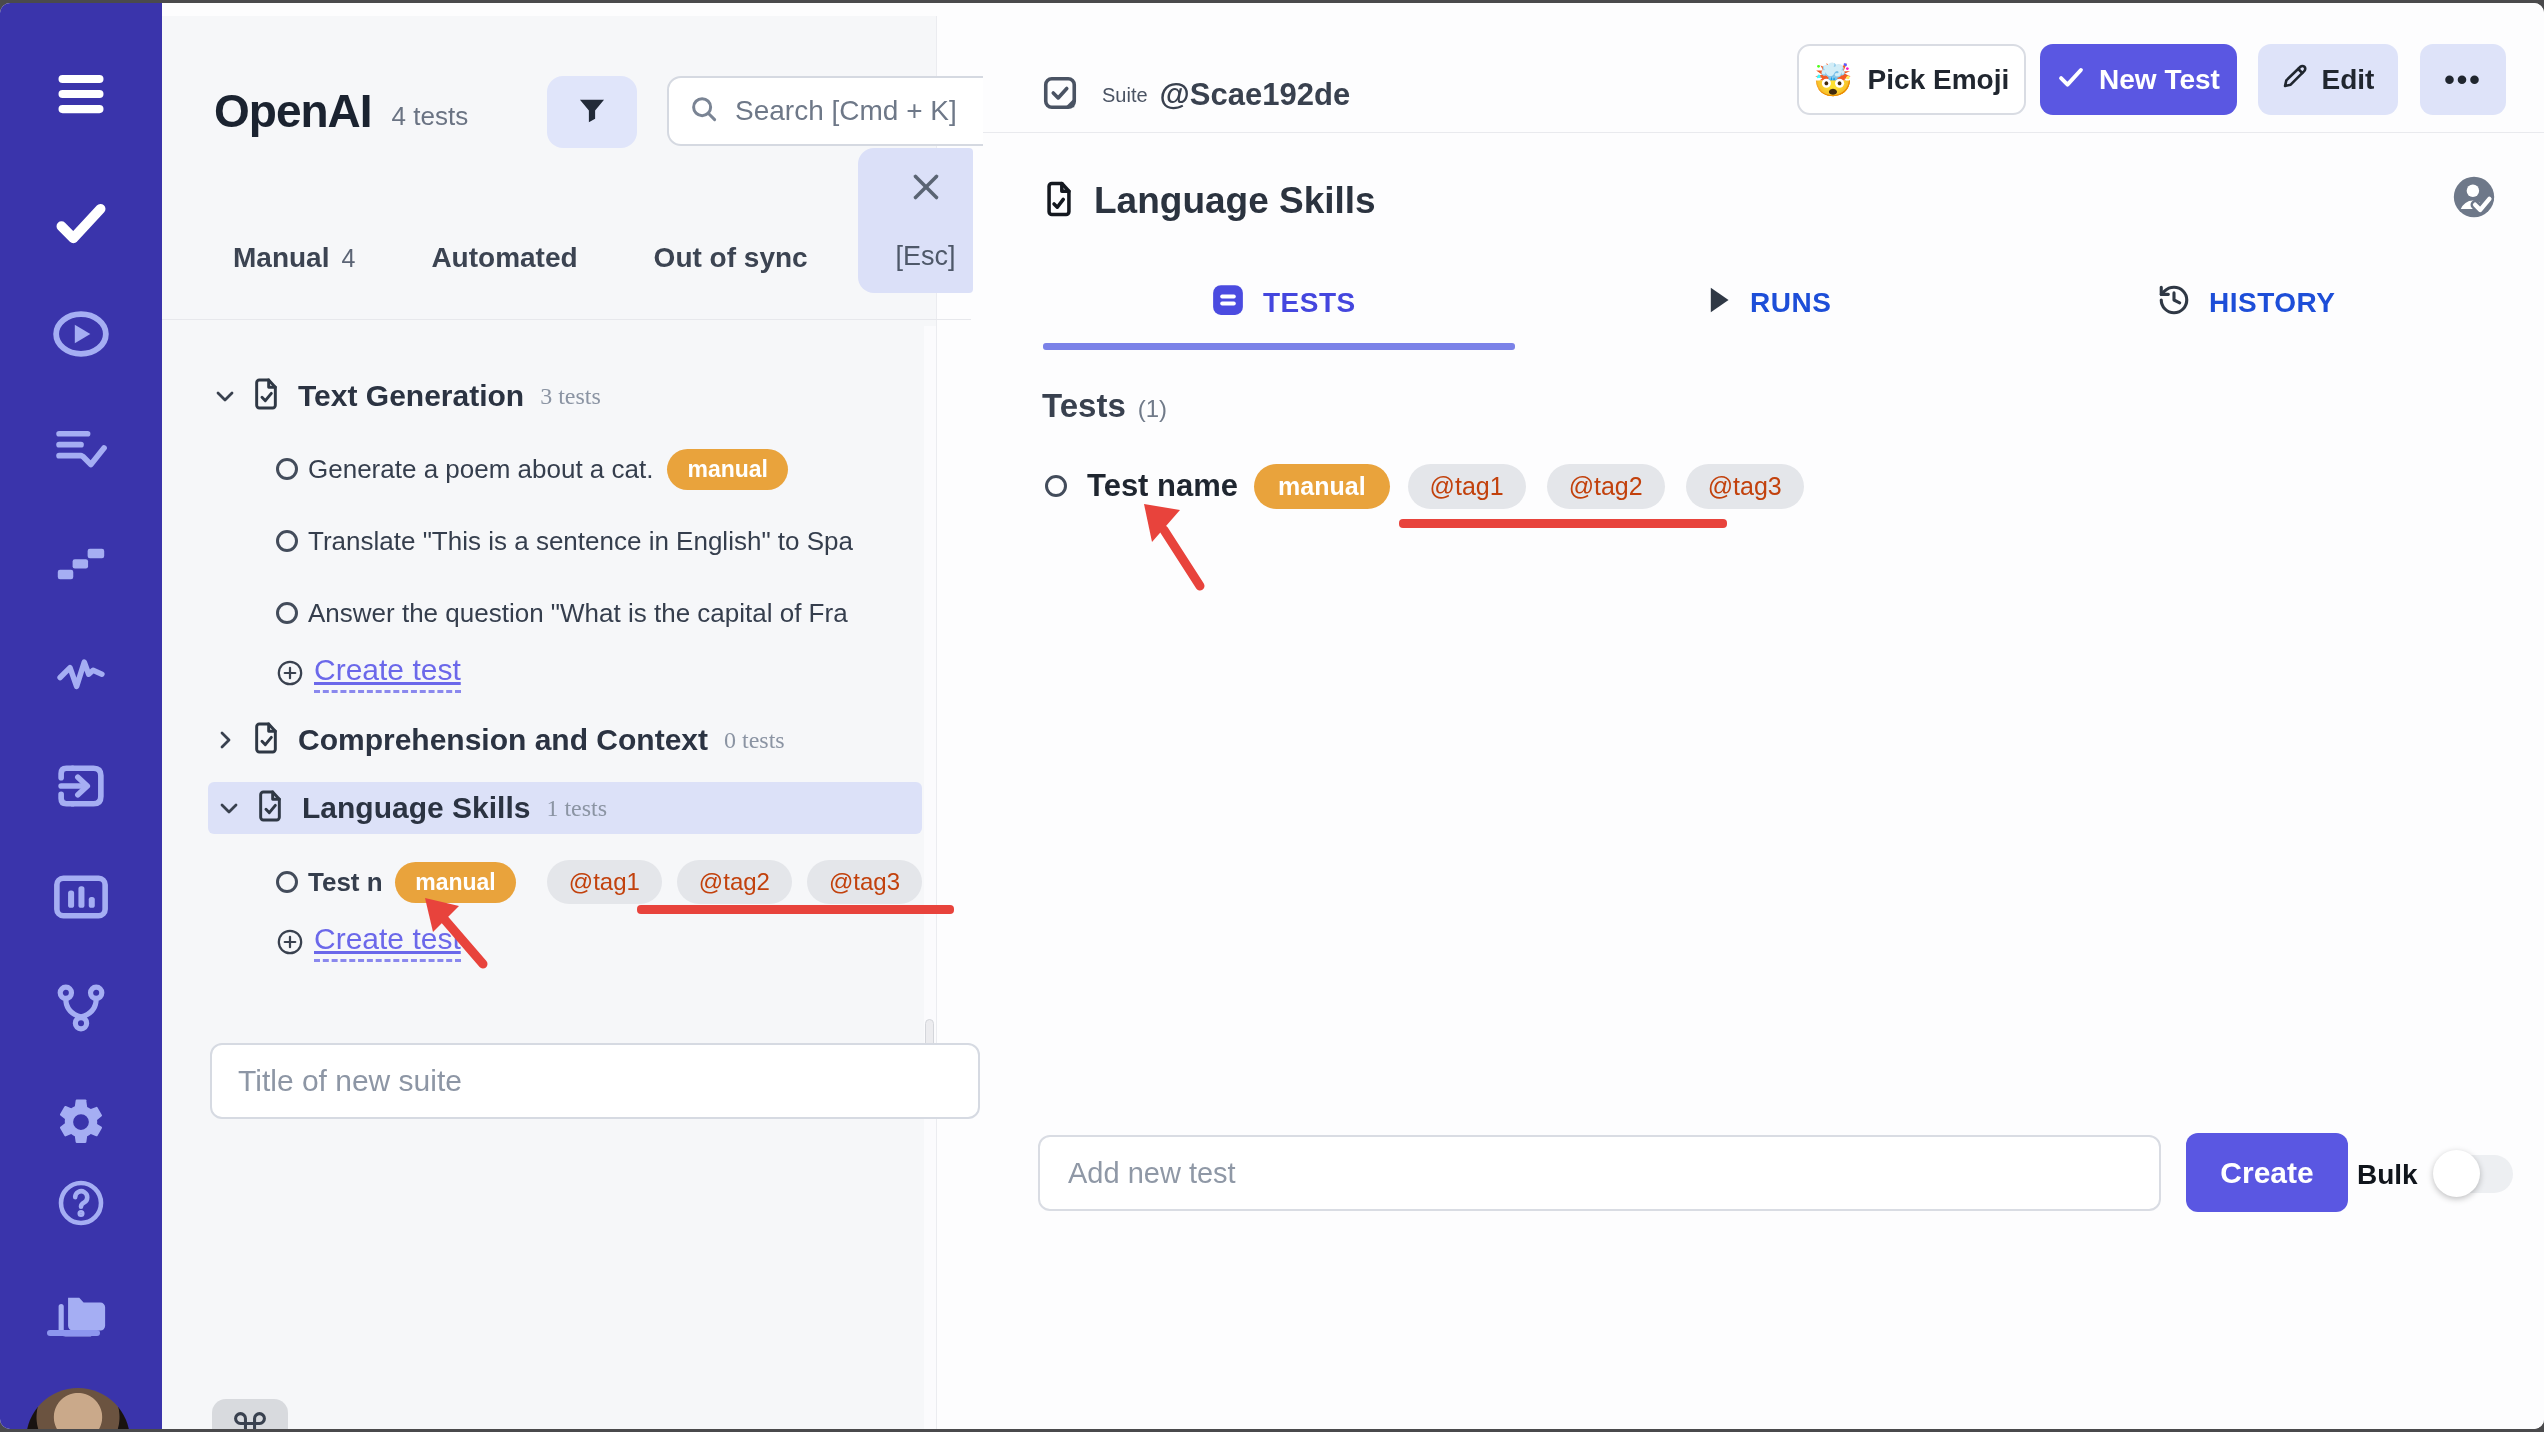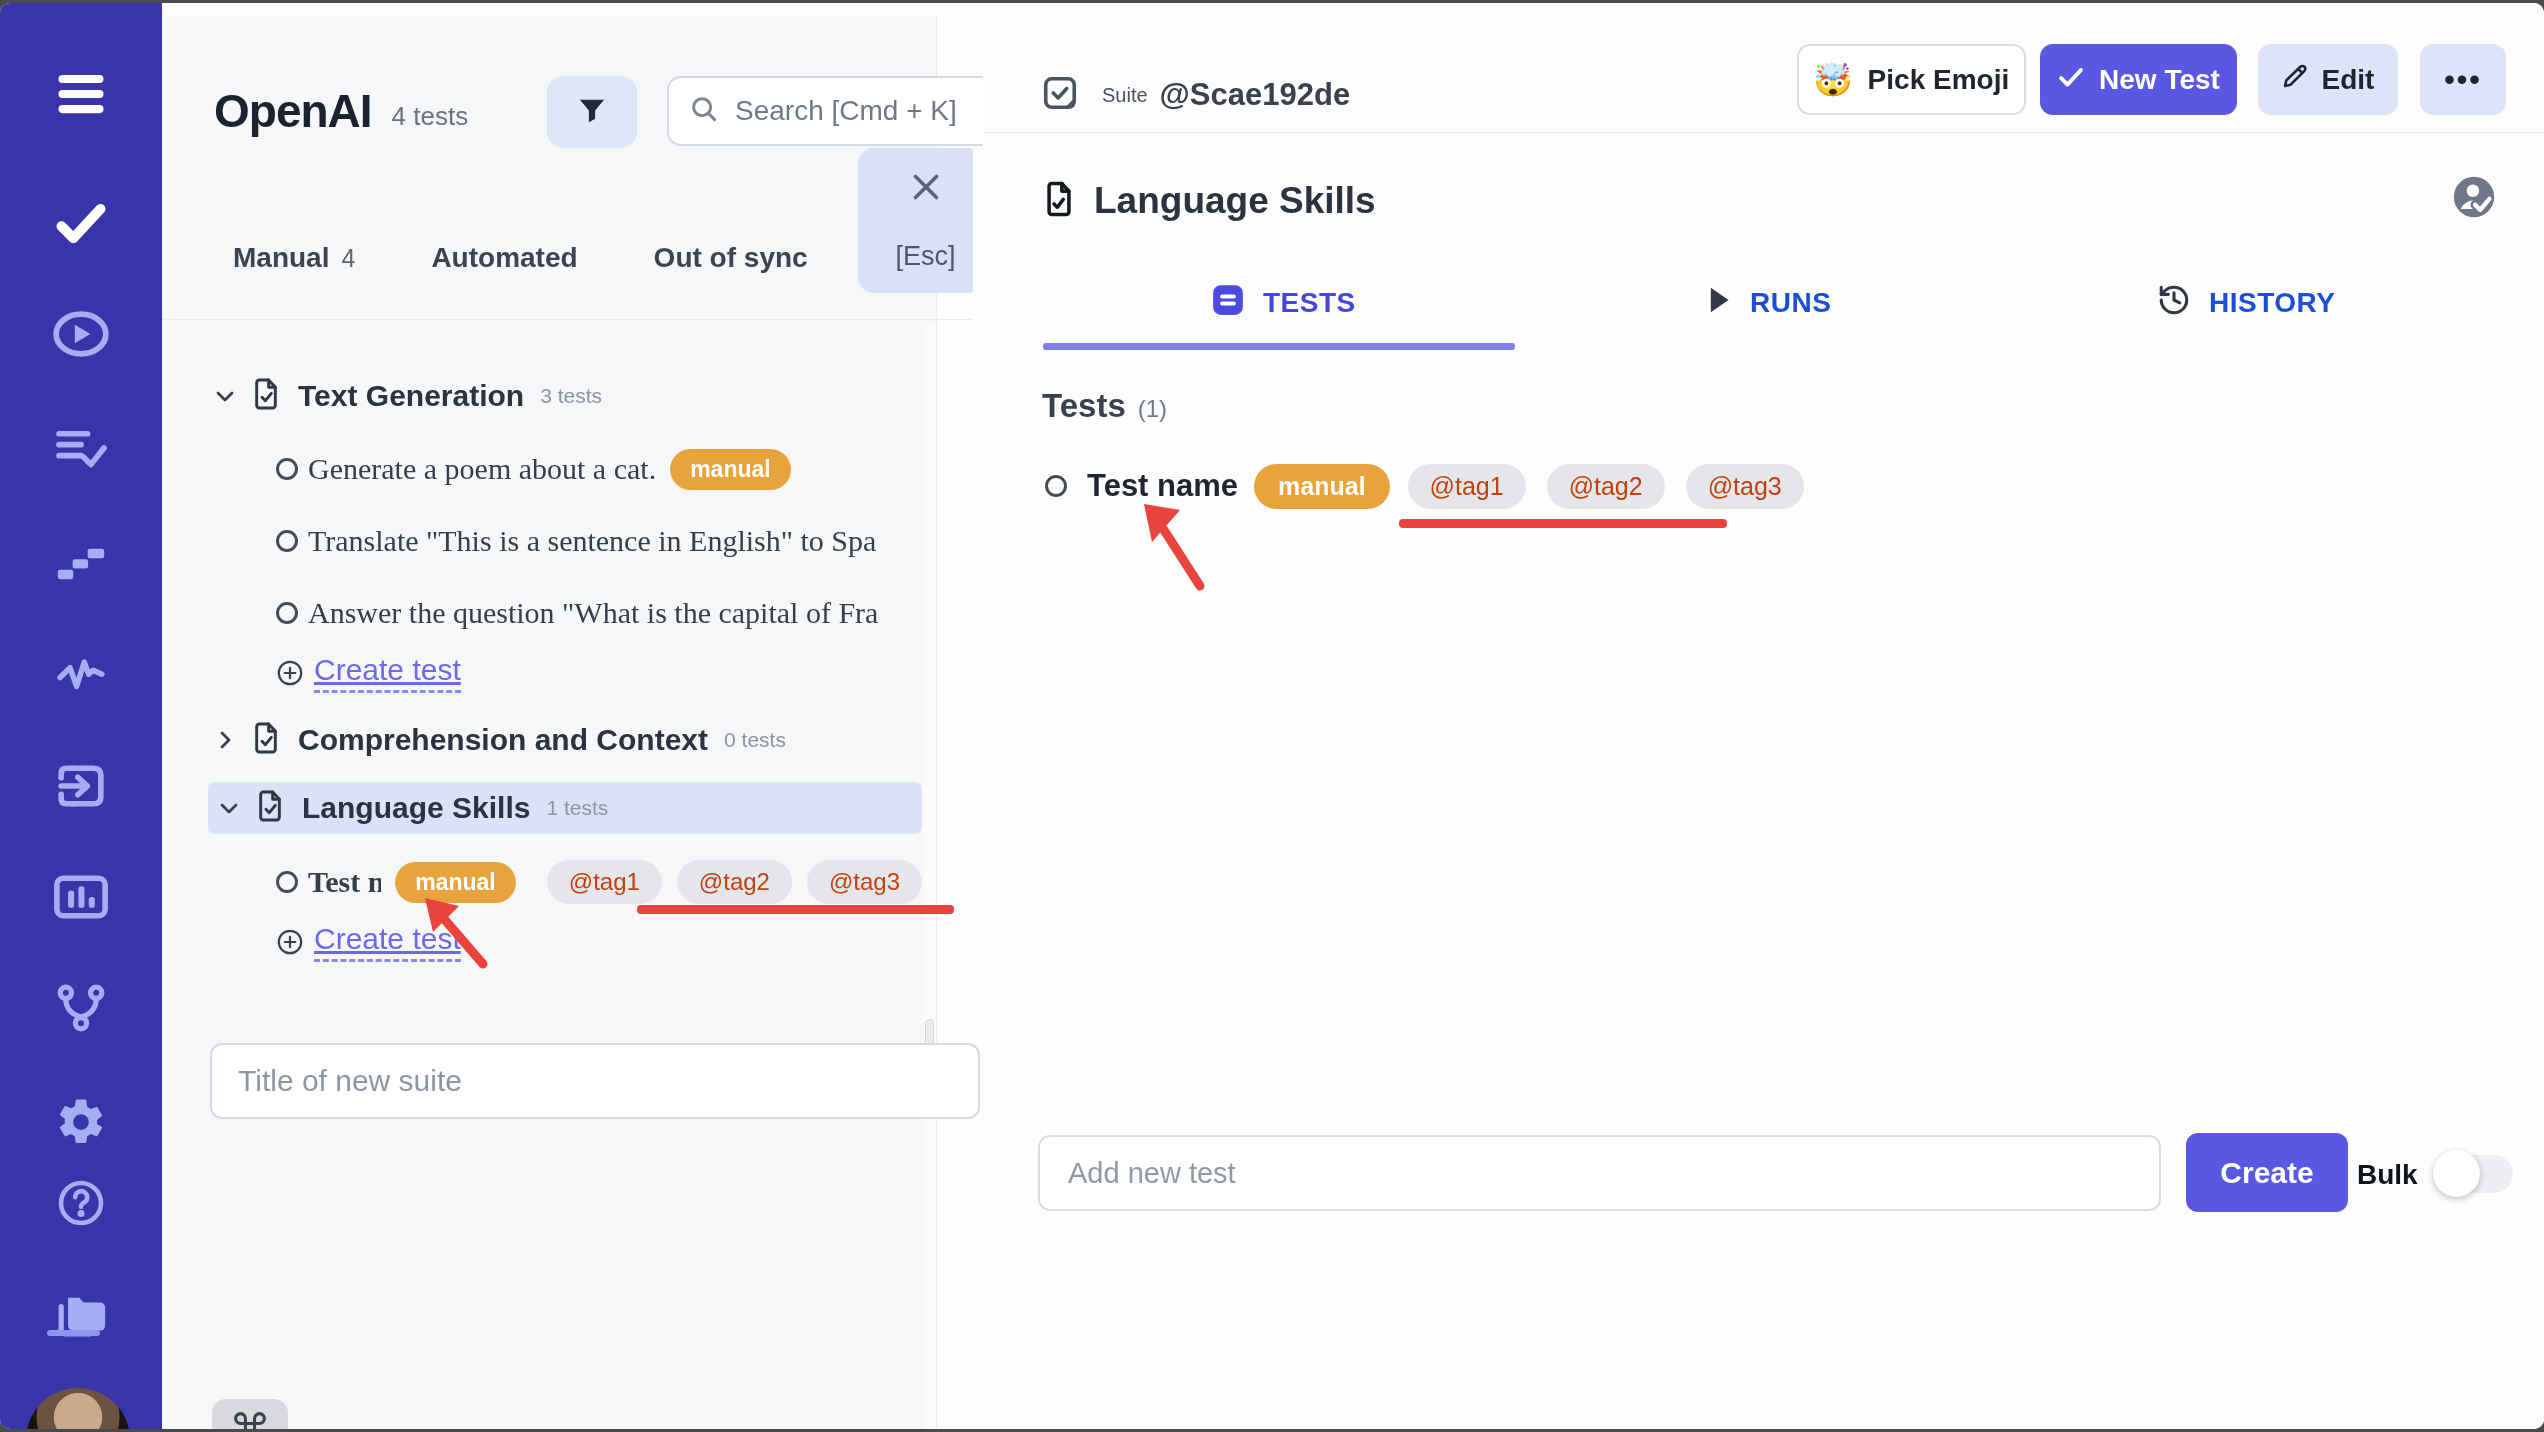--- a/index.html
+++ b/index.html
@@ -34,23 +34,23 @@
   .esc-popup { position:absolute; left:696px; top:132px; width:115px; height:145px; background:#dbe0f8; border-radius:16px 4px 4px 16px; display:flex; flex-direction:column; align-items:center; justify-content:center; gap:32px; z-index:5;padding-left:20px; }
   .esc-label { font-size:27px; color:#4e5869; }
 
   .tree-row { position:absolute; left:0; right:14px; height:48px; display:flex; align-items:center; cursor:pointer; }
   .tree-row.selected { background:#dce1f8; border-radius:6px; left:46px; padding-left:4px; }
   .tree-row.selected .chev { margin-left:0; }
   .chev { margin-left:50px; width:26px; display:flex; justify-content:center; }
   .tree-row.selected .chev { margin-left:4px; }
   .doc-ic { margin-left:12px; }
   .suite-name { margin-left:16px; font-size:30px; font-weight:700; color:#2b3342; white-space:nowrap; }
-  .suite-count { margin-left:16px; font-size:21px; color:#8b94a3; white-space:nowrap; }
+  .suite-count { margin-left:16px; font-size:24px; color:#8b94a3; white-space:nowrap;font-family:Liberation Serif, serif; }
   .test-bullet { margin-left:114px; width:22px; height:22px; border:3px solid #434c5b; border-radius:50%; flex:none; }
-  .test-label { margin-left:10px; font-size:30px; color:#353e4d; white-space:nowrap; overflow:hidden;font-family:Liberation Serif, serif; }
+  .test-label { margin-left:10px; font-size:26px; color:#353e4d; white-space:nowrap; overflow:hidden; }
   .test-label.bold { font-weight:700; }
   .pill-manual { margin-left:14px; background:#e9a33c; color:#ffffff; font-size:23px; font-weight:700; padding:7px 20px; border-radius:999px; white-space:nowrap; flex:none; }
   .pill-tag { background:#e4e6ea; color:#c2410c; font-size:24px; padding:8px 22px; border-radius:999px; white-space:nowrap; flex:none; }
   .create-row .plus { margin-left:114px; }
   .create-link { margin-left:10px; font-size:30px; color:#6b68ea; text-decoration:underline; border-bottom:3px dashed #8a88ee; padding-bottom:3px; }
 
   .gutter { position:absolute; right:0; top:310px; bottom:0; width:12px; background:#fbfbfd; }
   .scroll-thumb { position:absolute; right:2px; top:693px; width:9px; height:76px; background:#ececef; border:1px solid #d4d6db; border-radius:5px; cursor:grab; }
 
   .new-suite { position:absolute; left:48px; top:1027px; width:770px; height:76px; border:2px solid #d6dae2; border-radius:12px; background:#ffffff; padding:0 26px; font-size:30px; color:#39414f; outline:none; font-family:inherit; }

